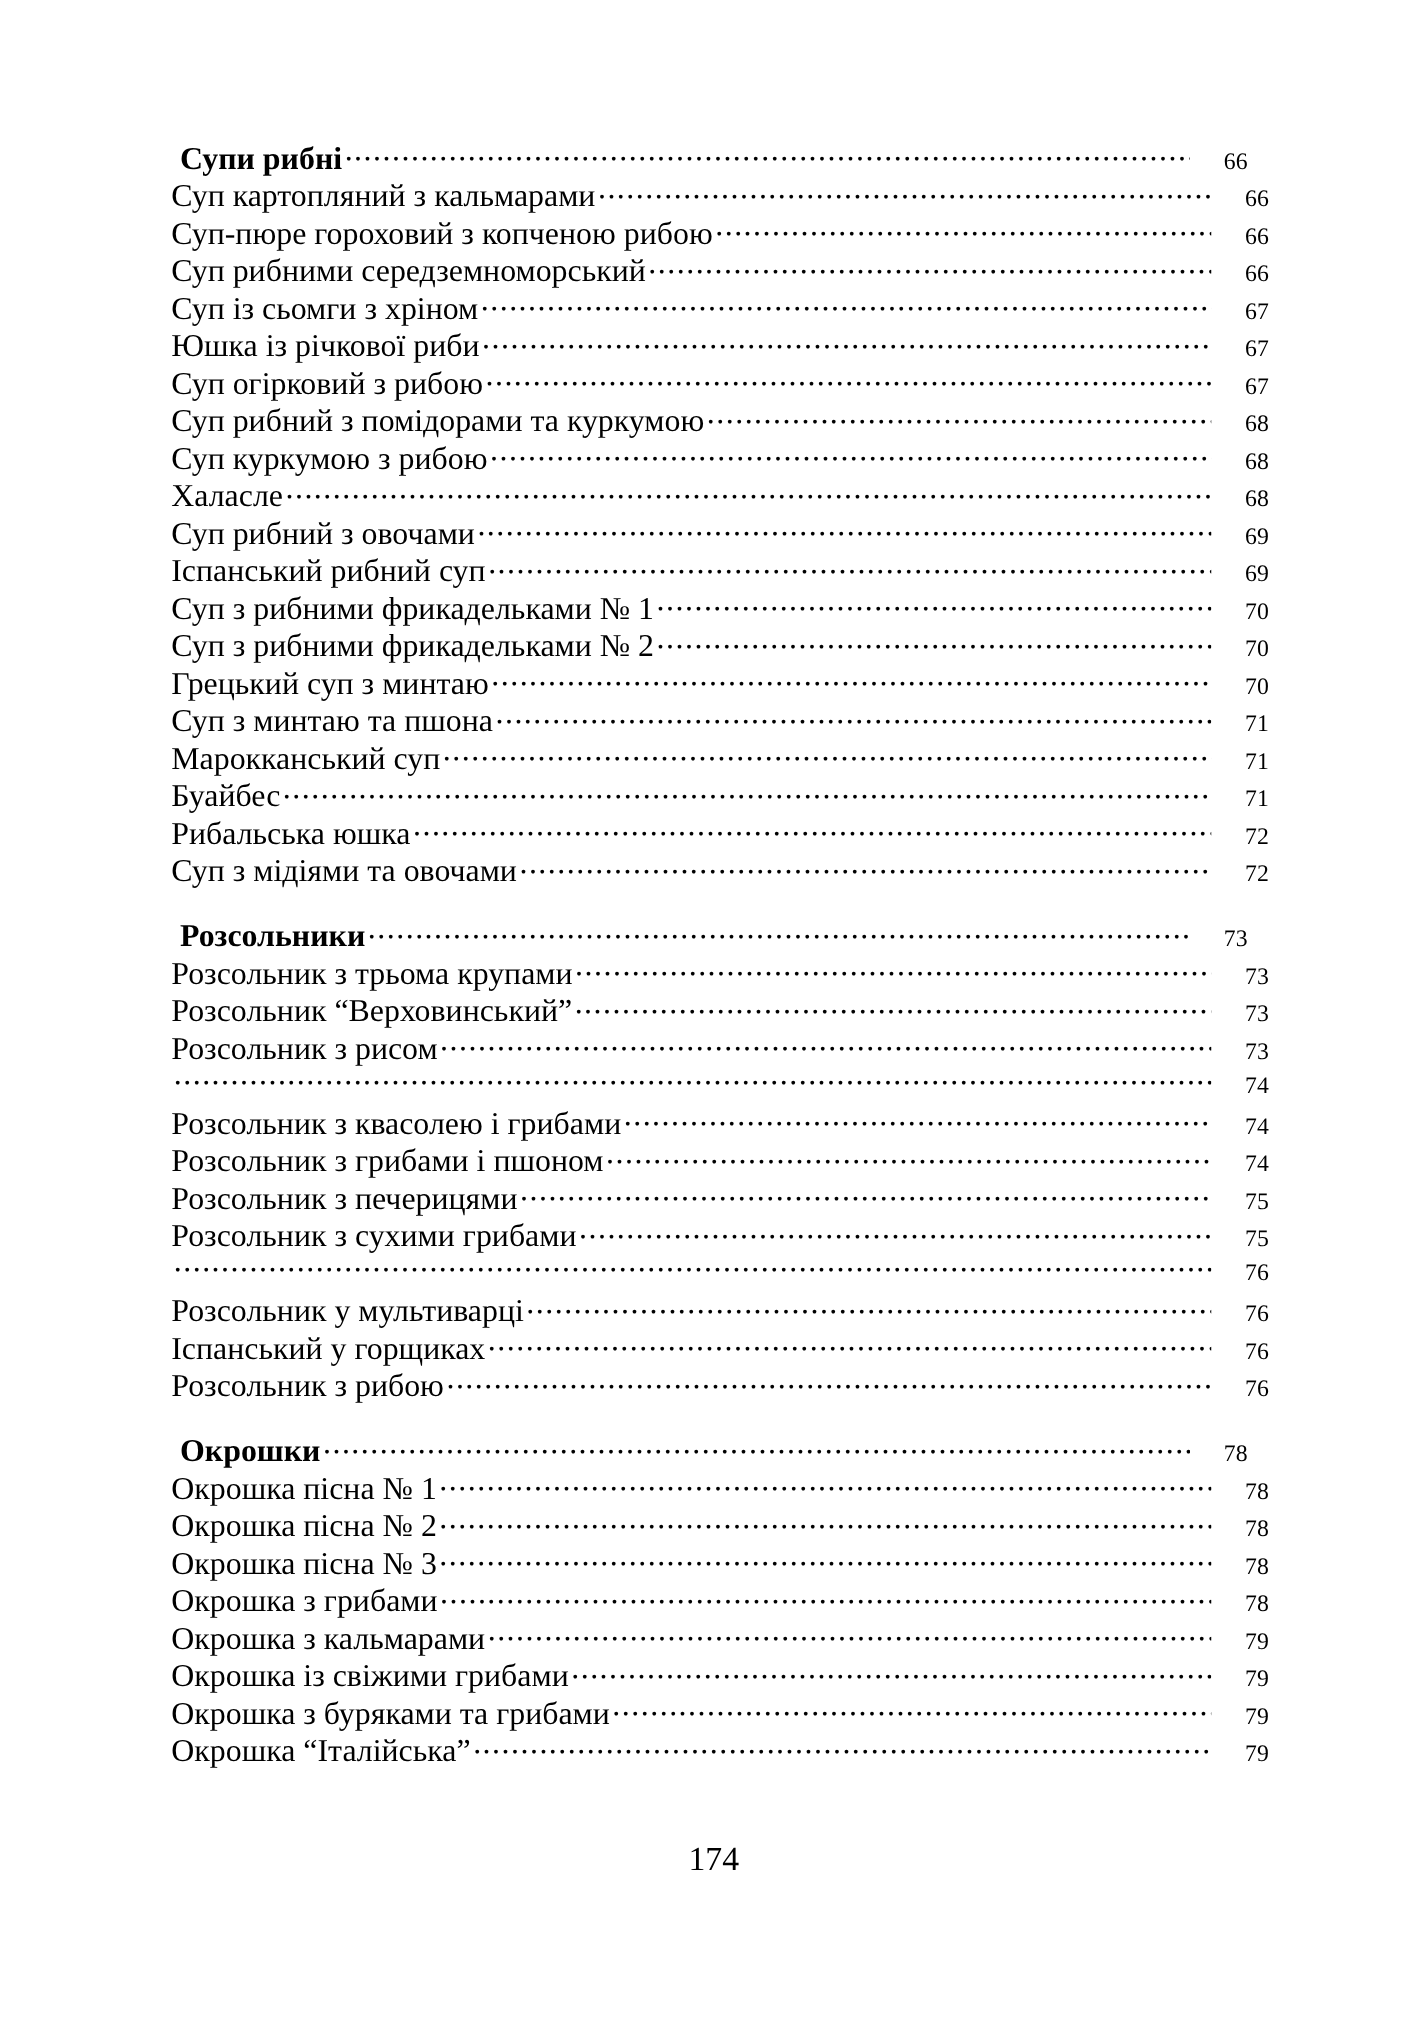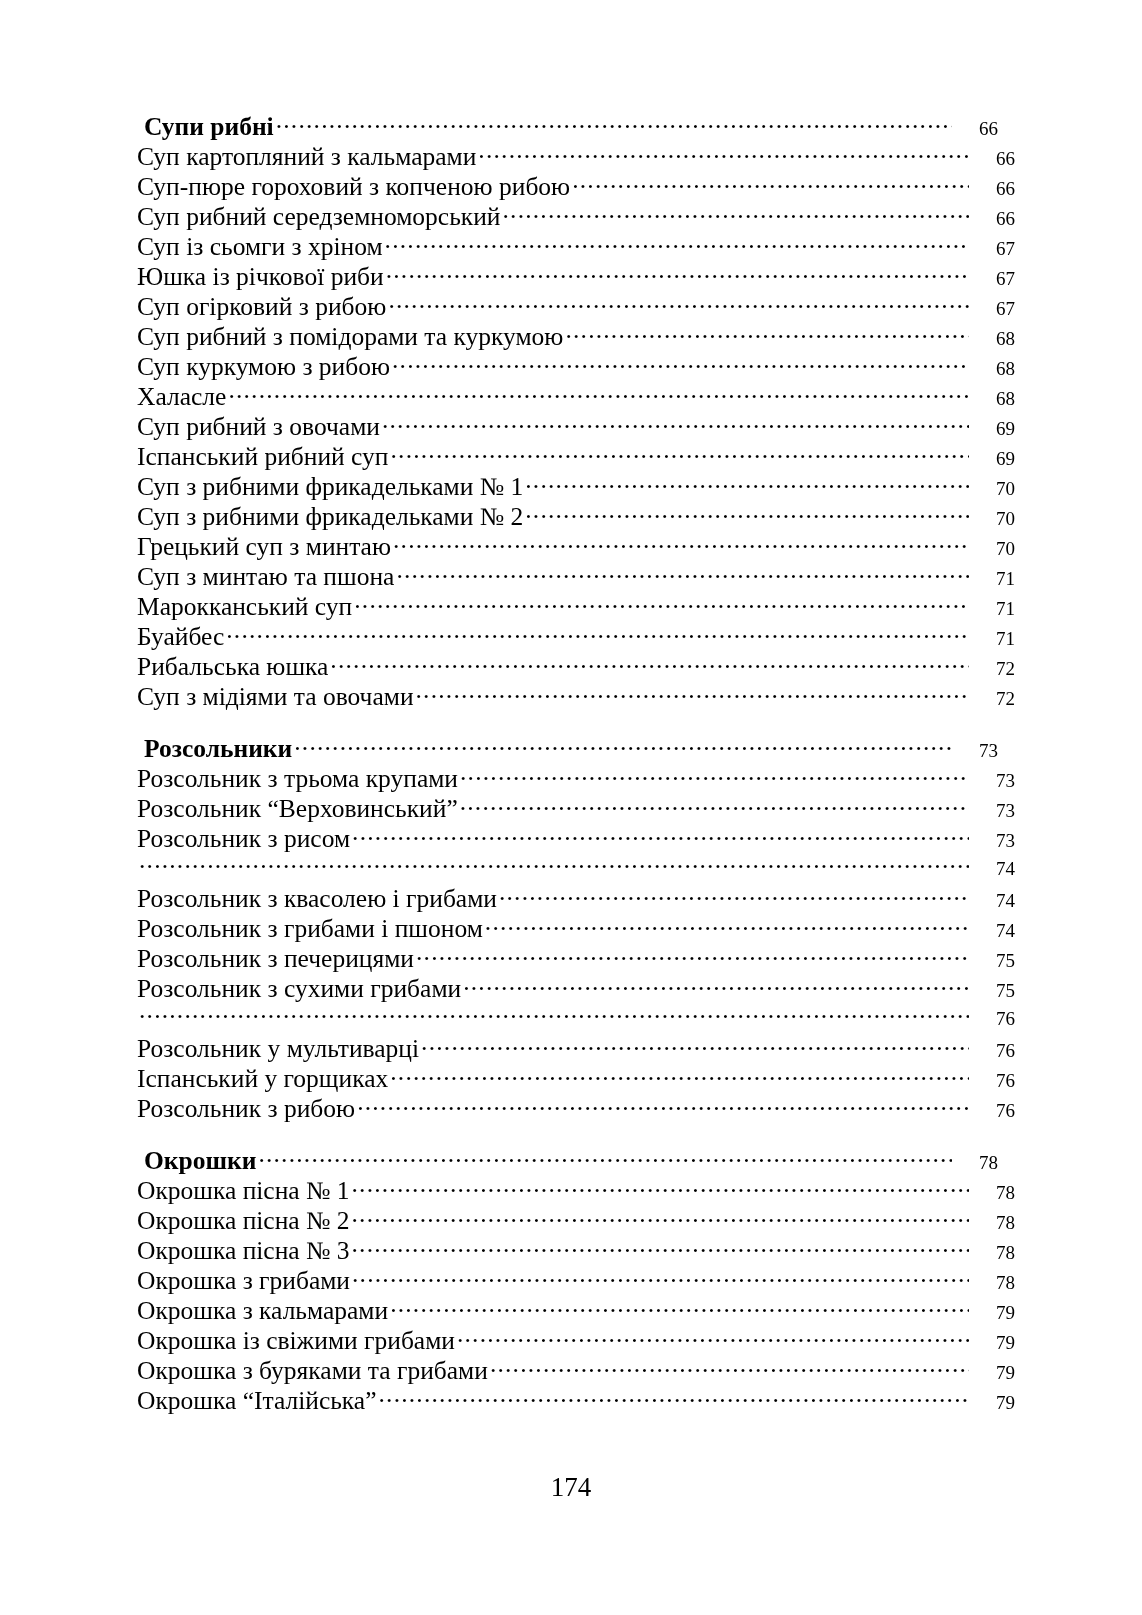--- a/index.html
+++ b/index.html
@@ -130,21 +130,21 @@
           <span class="label">Суп картопляний з кальмарами</span>
           <span class="leader"></span>
           <span class="pageno">66</span>
         </div>
         <div class="entry level2">
           <span class="label">Суп-пюре гороховий з копченою рибою</span>
           <span class="leader"></span>
           <span class="pageno">66</span>
         </div>
         <div class="entry level2">
-          <span class="label">Суп рибний середземноморський</span>
+          <span class="label">Суп рибними середземноморський</span>
           <span class="leader"></span>
           <span class="pageno">66</span>
         </div>
         <div class="entry level2">
           <span class="label">Суп із сьомги з хріном</span>
           <span class="leader"></span>
           <span class="pageno">67</span>
         </div>
         <div class="entry level2">
           <span class="label">Юшка із річкової риби</span>

